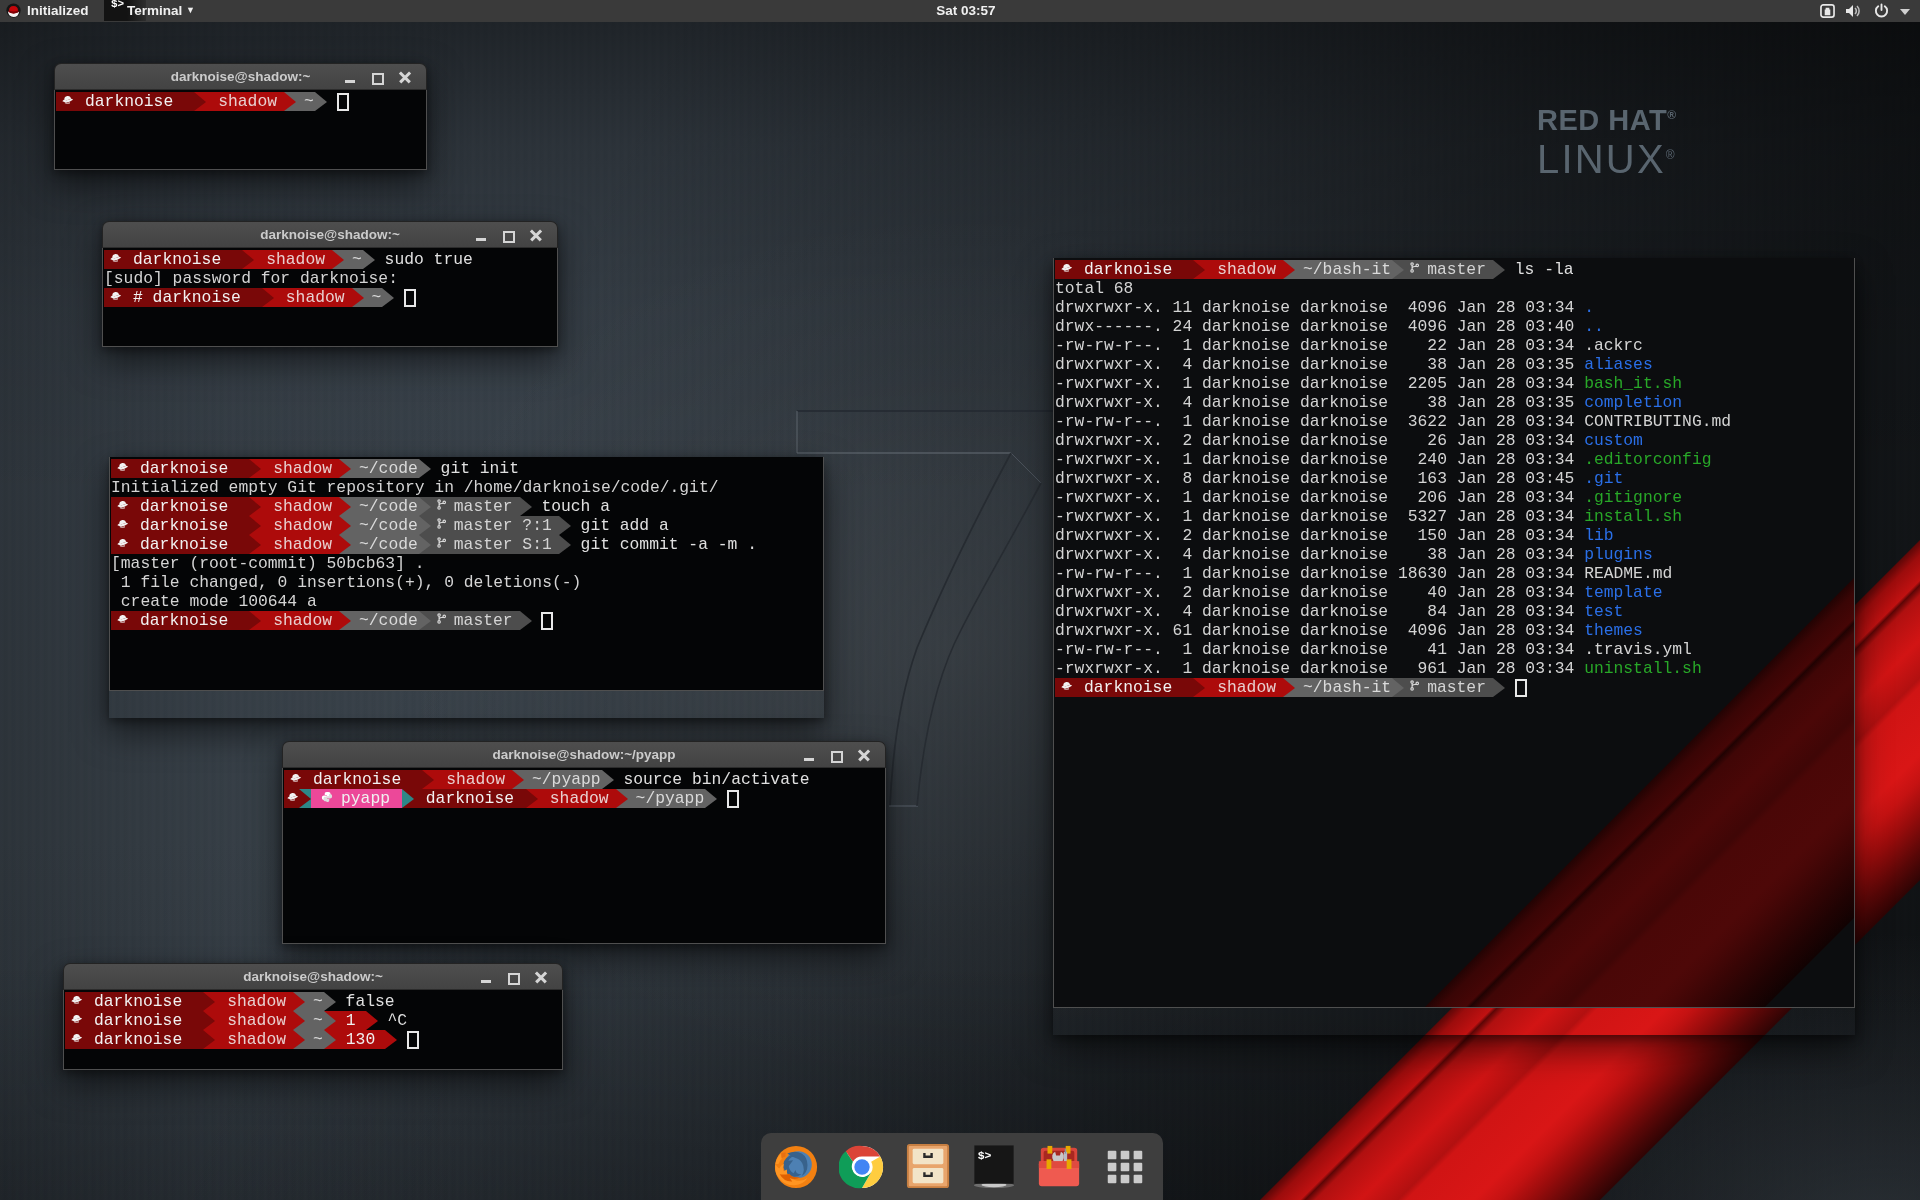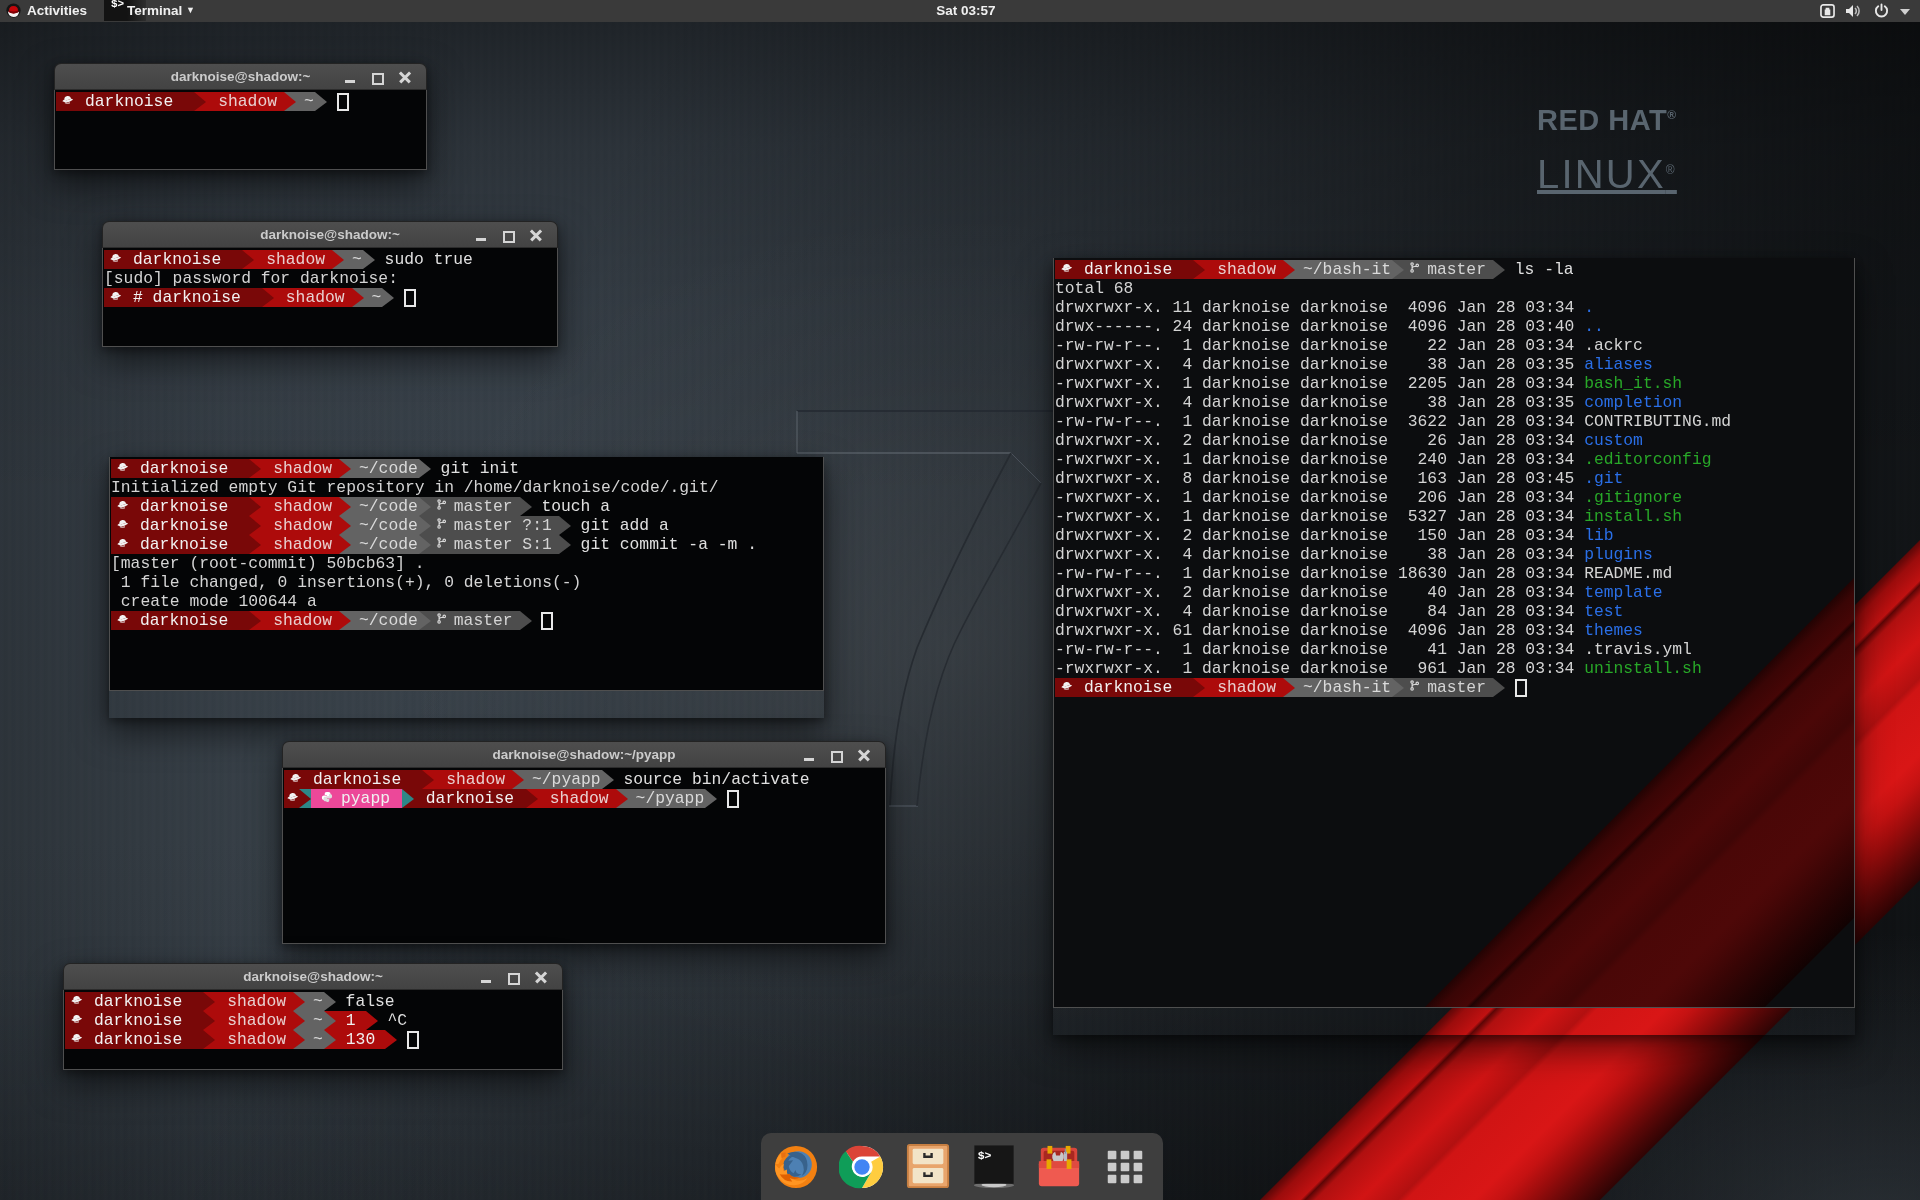--- a/index.html
+++ b/index.html
@@ -8,21 +8,21 @@
 linear-gradient(to bottom, rgba(0,0,0,0) 80%, rgba(0,0,0,0.22) 100%),
 linear-gradient(113deg, rgba(0,0,0,0) 28%, rgba(0,0,0,0.12) 38%, rgba(0,0,0,0.26) 50%, rgba(0,0,0,0.5) 65%, rgba(0,0,0,0.68) 82%, rgba(0,0,0,0.73) 100%),
 radial-gradient(780px 620px at 49.5% 54%, rgba(255,255,255,0.085), rgba(255,255,255,0.02) 45%, rgba(255,255,255,0) 72%),
 linear-gradient(to right, rgba(0,0,0,0.22), rgba(0,0,0,0.06) 12%, rgba(0,0,0,0) 25%),
 repeating-linear-gradient(90deg, rgba(255,255,255,0.009) 0px, rgba(255,255,255,0.009) 2px, rgba(0,0,0,0.012) 4px, rgba(0,0,0,0.012) 6px, rgba(255,255,255,0) 8px),
 linear-gradient(to bottom, #39424b, #39424a 70%, #323a42 100%);}
 #wallsvg{position:absolute;left:0;top:0;}
 #rhlogo{position:absolute;left:1537px;top:104px;color:#59656f;}
 #rhlogo .l1{font-weight:bold;font-size:29px;letter-spacing:0.5px;}
 #rhlogo .l2{font-size:40px;letter-spacing:2.2px;margin-top:3px;}
-#rhlogo .l3{font-size:40px;letter-spacing:2.2px;margin-top:15px;text-decoration:underline;}
+#rhlogo .l3{font-size:40px;letter-spacing:2.2px;margin-top:0px;}
 #rhlogo sup{font-size:12px;}
 #topbar{position:absolute;left:0;top:0;width:1920px;height:22px;background:#3a3a3a;z-index:50;}
 #topbar .act{position:absolute;left:27px;top:3px;font-size:13.5px;font-weight:bold;color:#f0f0f0;}
 #topbar .appname{position:absolute;left:127px;top:3px;font-size:13.5px;font-weight:bold;color:#f0f0f0;}
 #topbar .clock{position:absolute;left:12px;right:0;top:3px;text-align:center;font-size:13.5px;font-weight:bold;color:#f0f0f0;}
 #termicon{position:absolute;left:104px;top:0;width:42px;height:21px;background:linear-gradient(90deg,#131313,#131313 55%,#2e2e2e);}
 #termicon span{position:absolute;left:7px;top:-2px;color:#fff;font-size:11px;font-weight:bold;font-family:"Liberation Mono",monospace;}
 .win{position:absolute;border-radius:7px 7px 0 0;box-shadow:0 14px 34px rgba(0,0,0,0.55),0 3px 10px rgba(0,0,0,0.4);z-index:10;}
 .tbar{position:relative;height:27px;background:linear-gradient(#4e4e4e,#434343);border:1px solid #232323;border-bottom:1px solid #2c2c2c;border-radius:7px 7px 0 0;box-sizing:border-box;}
 .tbar .tt{position:absolute;left:0;right:0;top:5px;text-align:center;font-size:13.5px;font-weight:bold;color:#cbcbcb;}
@@ -307,21 +307,21 @@
 </g>
 </svg>
   </div>
 <div id="topbar">
 <svg style="position:absolute;left:6px;top:3px;" width="15" height="15" viewBox="0 0 20 20">
 <circle cx="10" cy="10" r="9.5" fill="#151515"></circle>
 <path d="M2.5,11 q7.5,5 15,0.5 q-1,7 -7.5,7 q-6.5,0 -7.5,-7.5z" fill="#f5f5f5"></path>
 <path d="M4,10 q0,-6 6,-6 q6,0 6,6 l0.8,1.6 q-7,4.5 -13.6,0z" fill="#c4060a"></path>
 <path d="M4,10 q6,2.6 12,0 l0.8,1.6 q-7,4.5 -13.6,0z" fill="#7d0308"></path>
 </svg>
-<span class="act">Activities</span>
+<span class="act">Initialized</span>
 <div id="termicon">
       <span>$&gt;</span>
     </div>
 <span class="appname">Terminal <span style="font-size:9px;vertical-align:2px;">▼</span></span>
 <span class="clock">Sat 03:57</span>
 <svg style="position:absolute;right:85px;top:4px;" width="15" height="14" viewBox="0 0 16 15">
 <rect x="1" y="1" width="14" height="13" rx="2.5" fill="none" stroke="#e8e8e8" stroke-width="1.8"></rect>
 <path d="M5,6 h6 v6 h-6 z M6,4 h4 v2 h-4z" fill="#e8e8e8"></path>
 </svg>
     <svg style="position:absolute;right:59px;top:4px;" width="16" height="14" viewBox="0 0 16 14">

